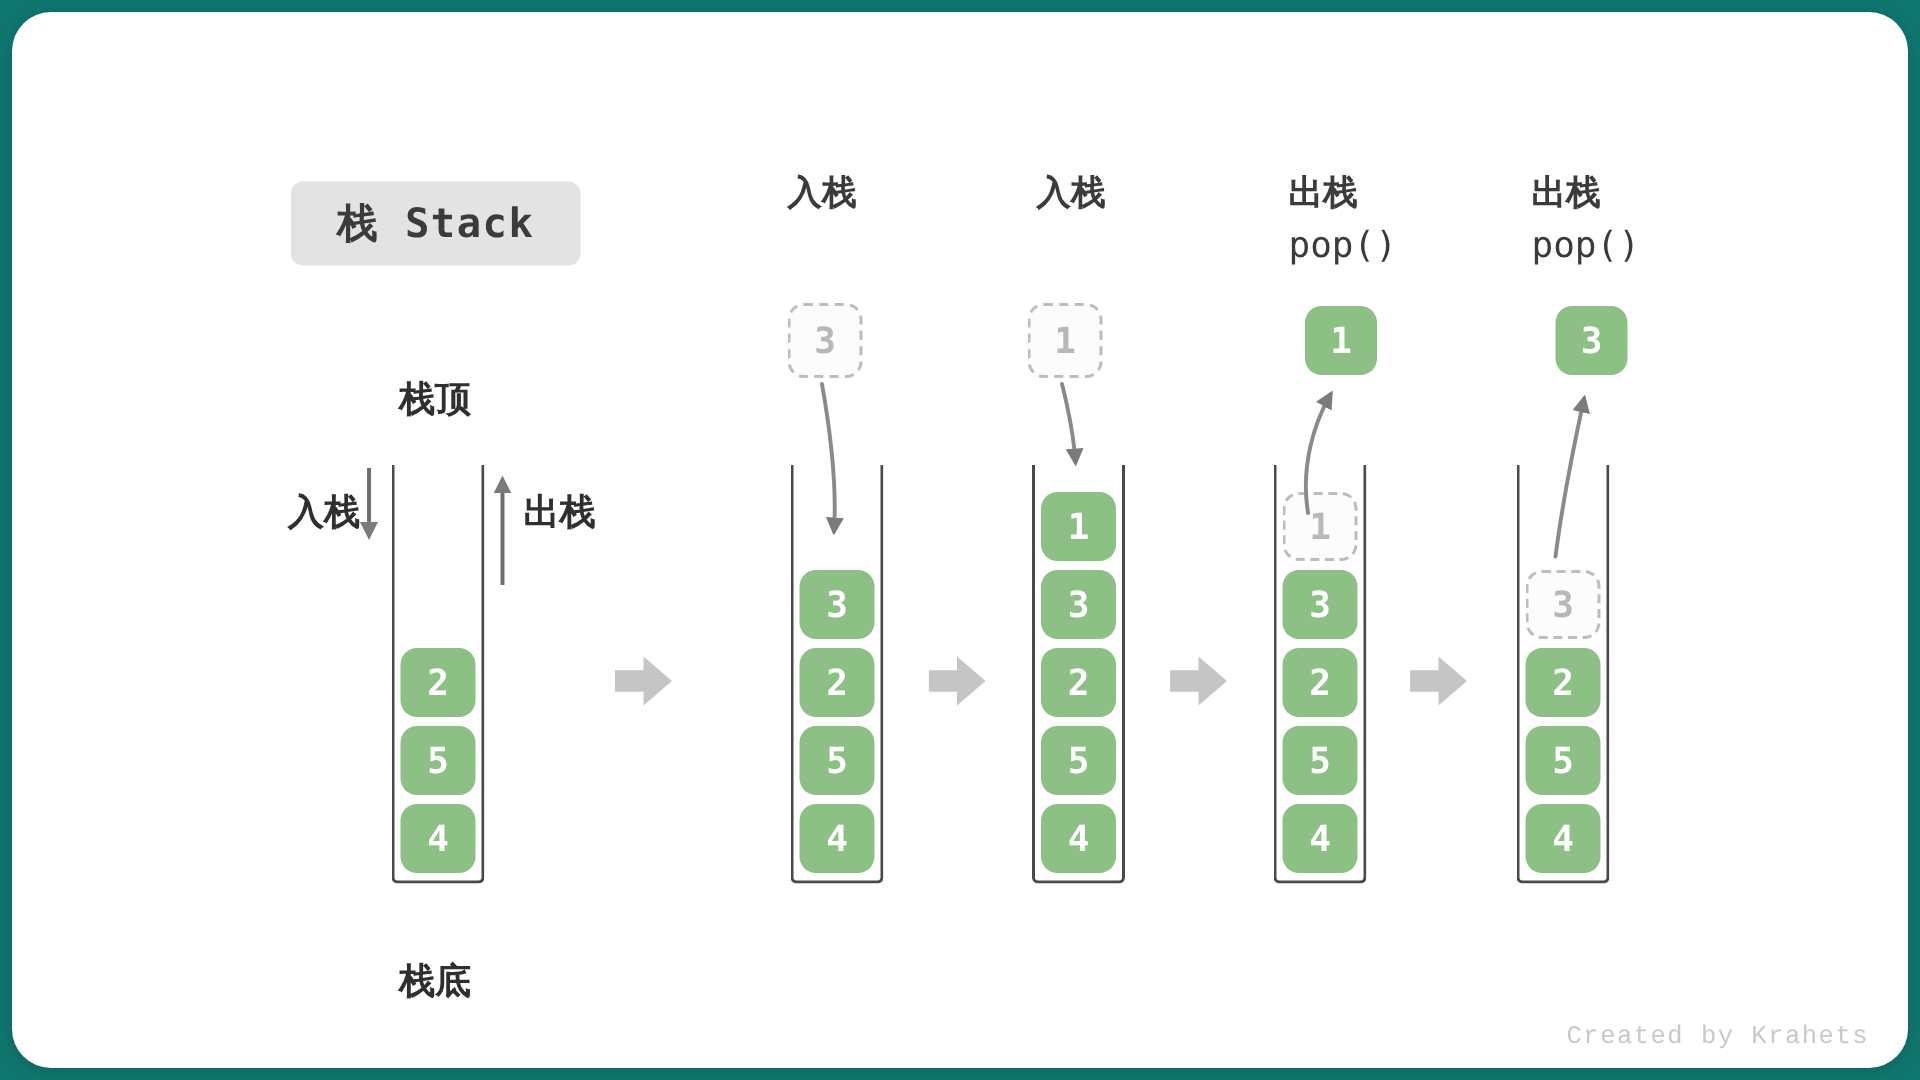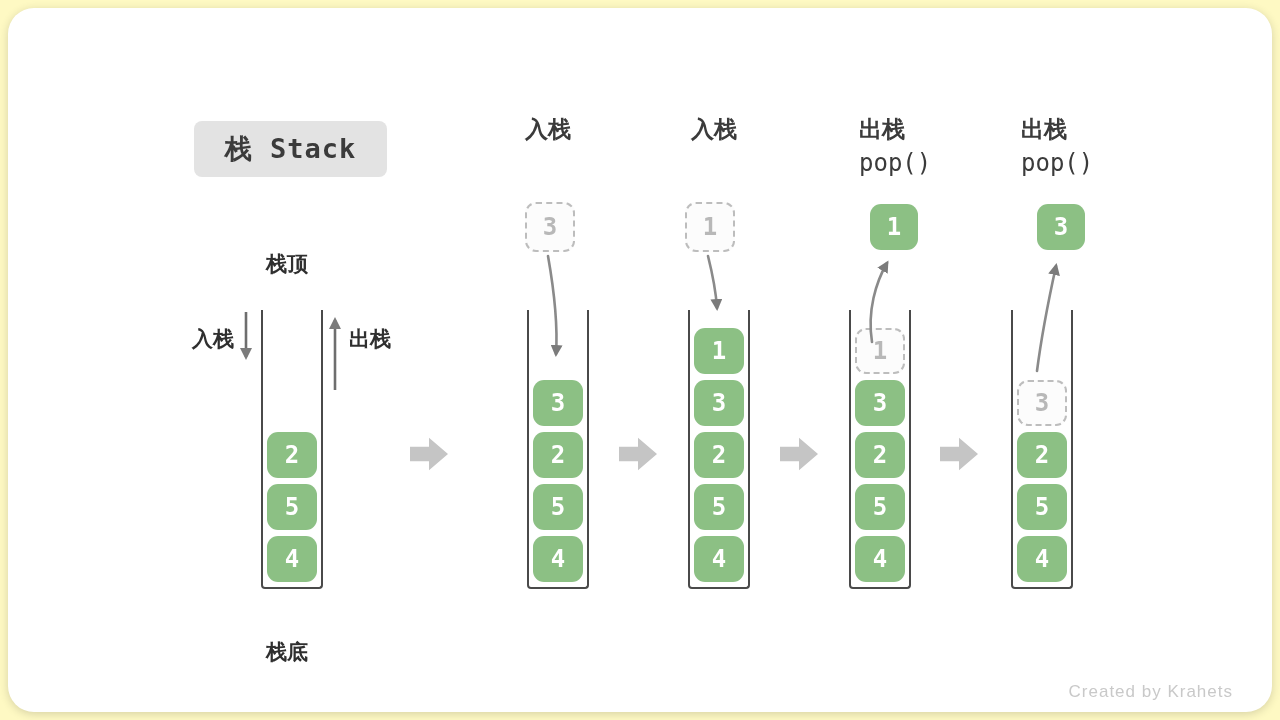--- a/index.html
+++ b/index.html
@@ -1,16 +1,16 @@
 <!DOCTYPE html>
 <html style="--green: #8CC084; --green_arg: #5DA14F; --text_dark: #3B3B3B; --dashed_border: #BDBDBD; --dashed_text: #B8B8B8; --wall: #4A4A4A; --arrow: #7B7B7B; --block_arrow: #C5C5C5; --title_bg: #E3E3E3; --watermark: #C9C9C9;"><head>
 <meta charset="utf-8">
 <style>
   html,body{margin:0;padding:0;background:#f4f4f4;}
-  .page{position:relative;width:1280px;height:720px;background:#fef9c3;overflow:hidden;
+  .page{position:relative;width:1280px;height:720px;background:#0f766e;overflow:hidden;
         font-family:"DejaVu Sans",sans-serif;}
   .canvas{position:absolute;left:8px;top:8px;width:1264px;height:704px;background:#ffffff;
           border-radius:26px;box-shadow:0 2px 10px rgba(0,0,0,0.16);}
 
   
   .title-box{position:absolute;left:186px;top:113px;width:193px;height:56px;
              background:var(--title_bg,#e3e3e3);border-radius:8px;display:flex;
              align-items:center;justify-content:center;}
   .title-box span{font-family:"DejaVu Sans Mono","DejaVu Sans",monospace;
                   font-size:27px;font-weight:700;color:var(--text_dark,#3b3b3b);letter-spacing:1px;}
@@ -32,31 +32,31 @@
   
   .cell{position:absolute;width:50px;height:46px;box-sizing:border-box;border-radius:11px;
         display:flex;align-items:center;justify-content:center;
         font-family:"DejaVu Sans Mono","DejaVu Sans",monospace;
         font-size:24px;font-weight:700;}
   .cell.solid{background:var(--green,#8cc084);color:#ffffff;}
   .cell.dashed{background:#fcfcfc;border:2px dashed var(--dashed_border,#bdbdbd);
                color:var(--dashed_text,#b8b8b8);}
 
   
-  .zh-label{position:absolute;font-size:21px;font-weight:700;color:#2f2f2f;}
+  .zh-label{position:absolute;font-size:24px;font-weight:700;color:#2f2f2f;}
 
   
   .block-arrow{position:absolute;width:38px;height:38px;background:var(--block_arrow,#c5c5c5);
                clip-path:polygon(0 31%,50% 31%,50% 7%,100% 50%,50% 93%,50% 69%,0 69%);}
 
   
   .overlay{position:absolute;left:0;top:0;width:1280px;height:720px;pointer-events:none;}
 
-  .watermark{position:absolute;right:39px;top:674px;
-             font-family:Liberation Sans, sans-serif;
+  .watermark{position:absolute;right:26px;top:674px;
+             font-family:Liberation Mono, monospace;
              font-size:17px;color:var(--watermark,#c9c9c9);letter-spacing:1px;}
 </style>
 </head>
 <body>
 
 <div class="page">
 <div class="canvas">
 
   <div class="title-box">
     <span>栈 Stack</span>

